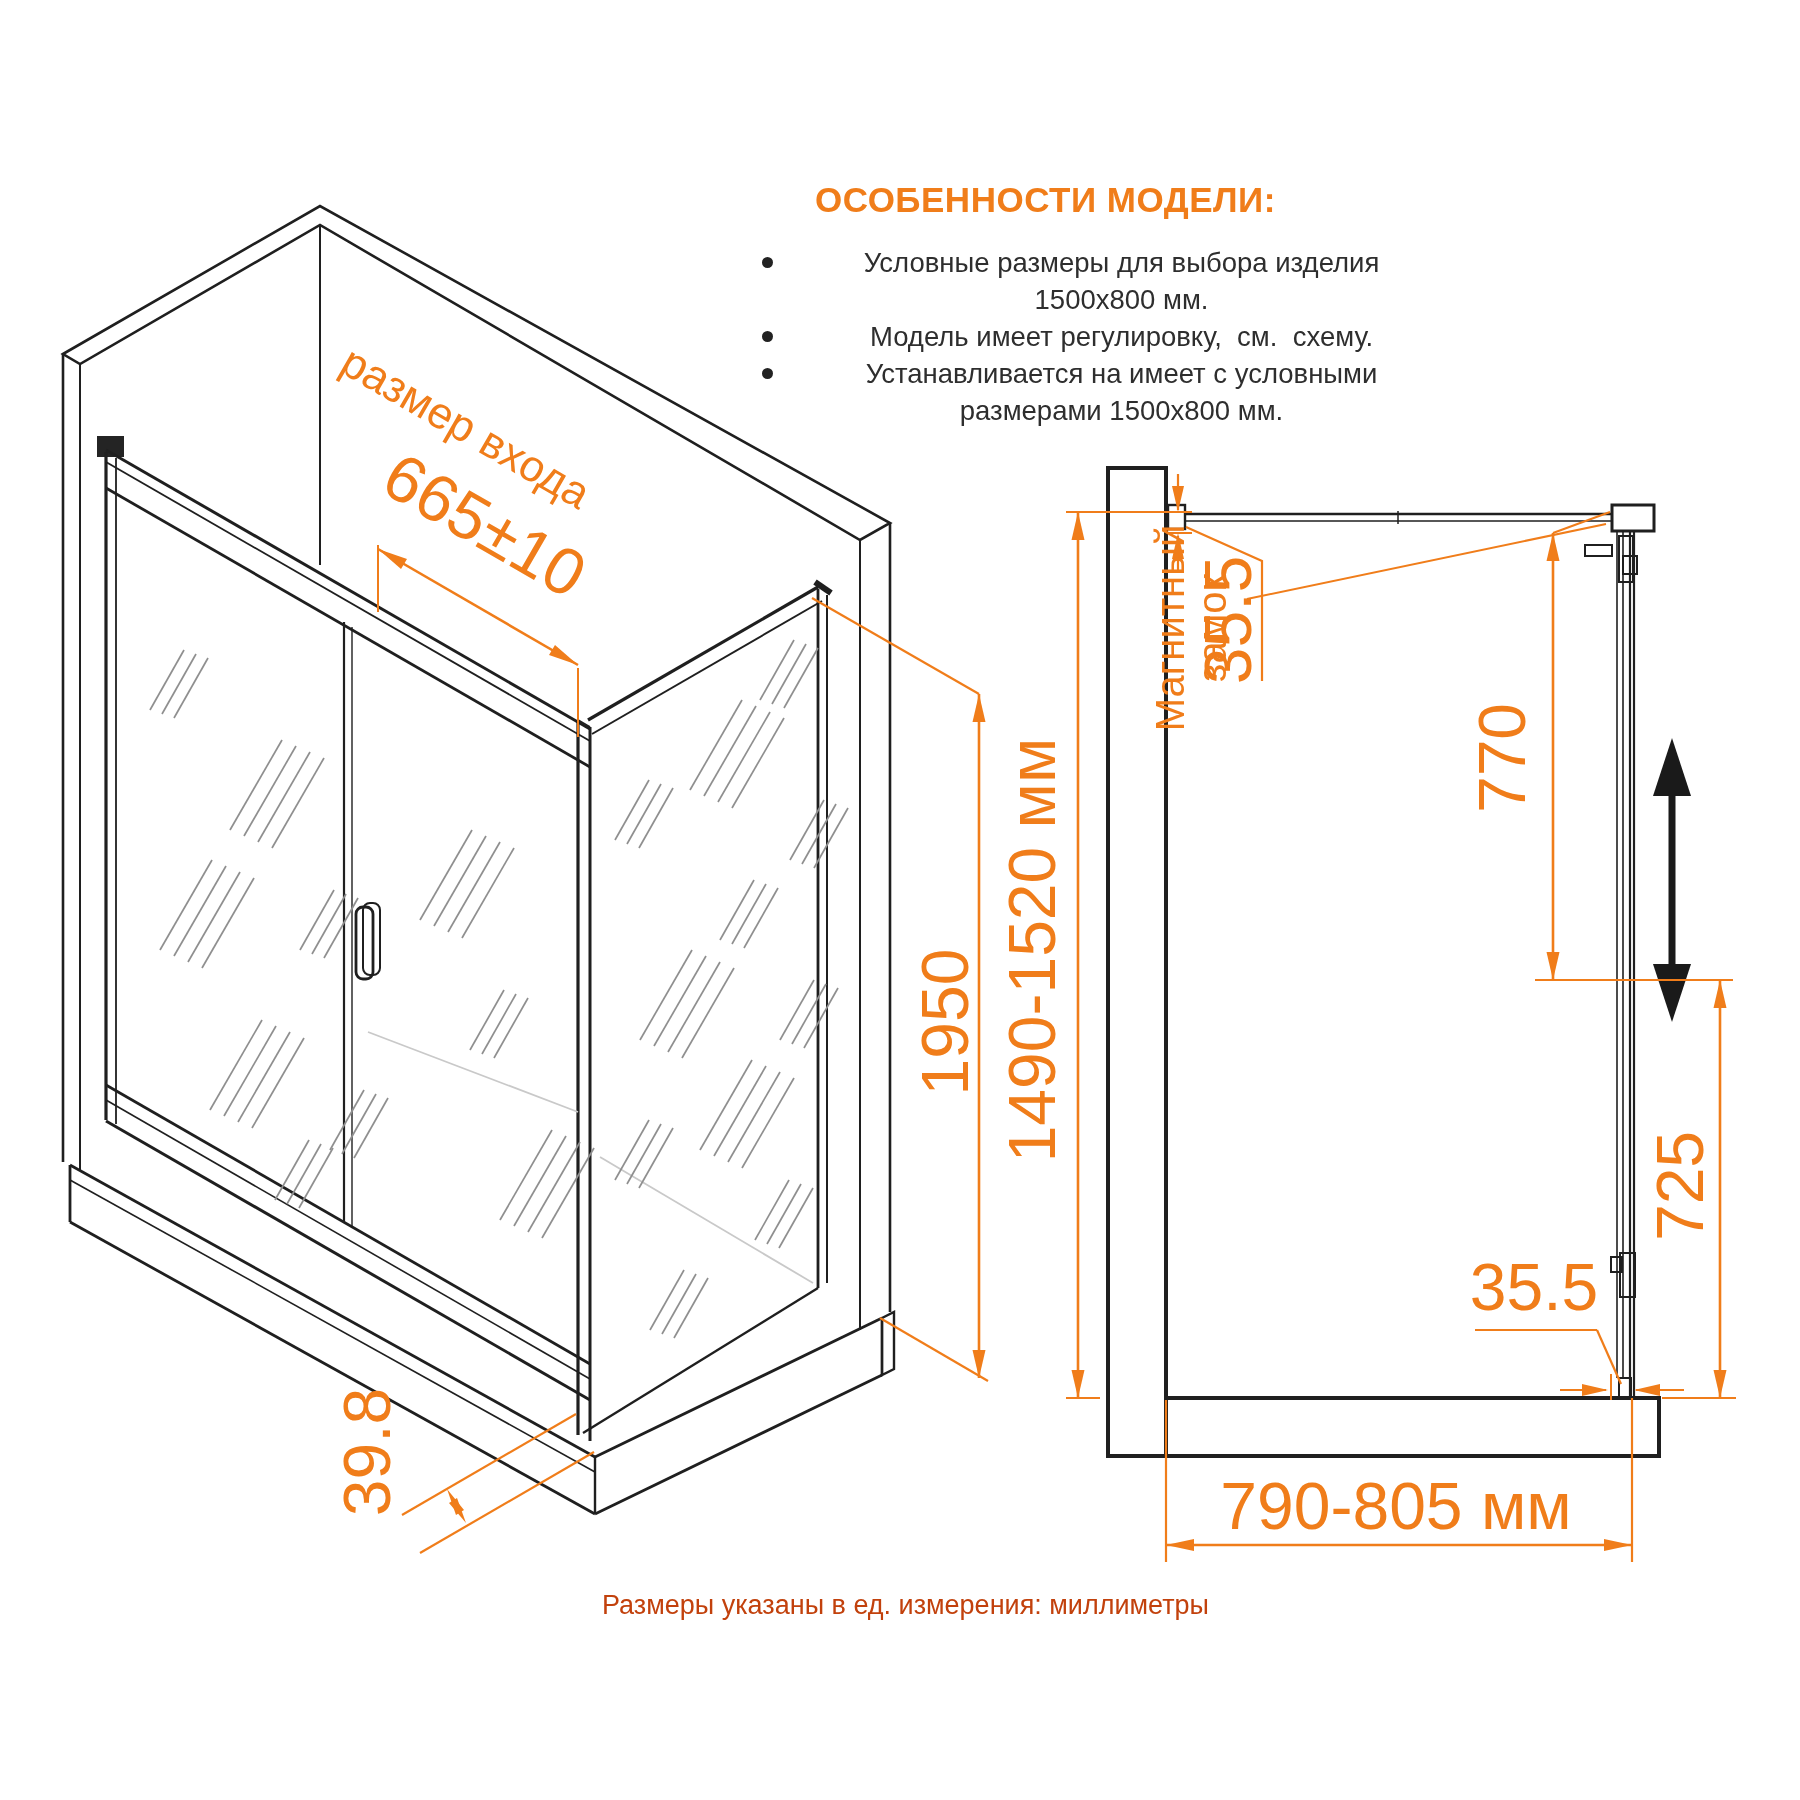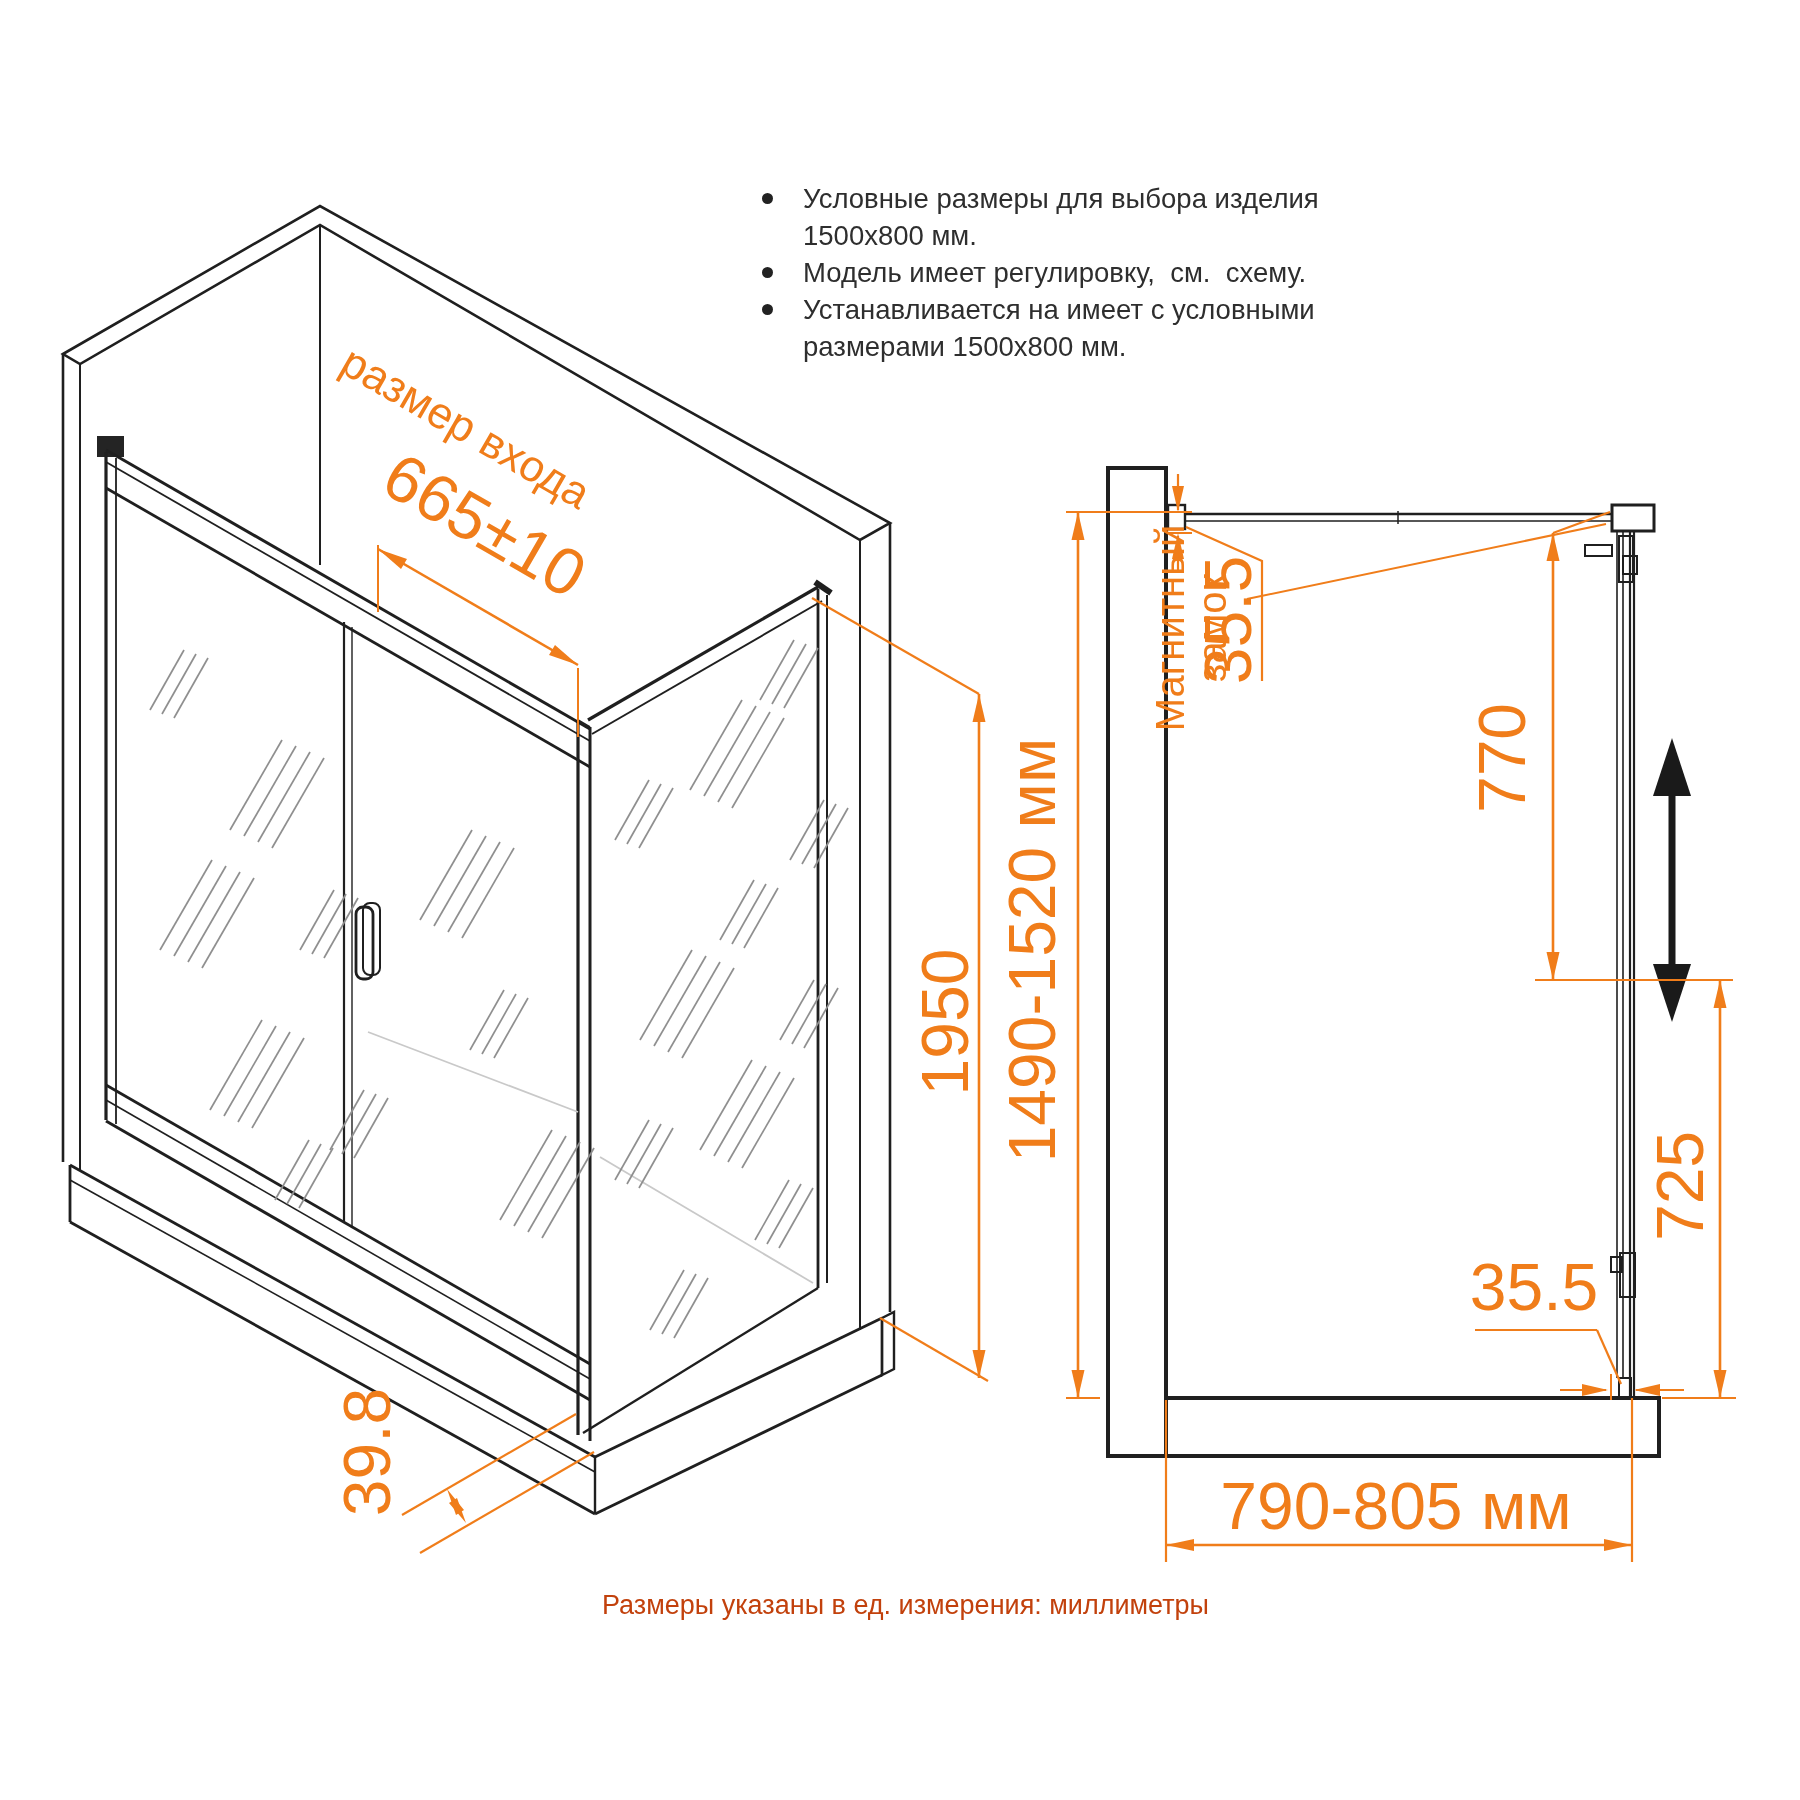--- a/index.html
+++ b/index.html
@@ -2,21 +2,21 @@
 <html><head>
 <meta charset="utf-8">
 <style>
   html,body{margin:0;padding:0;background:#fff;}
   body{width:1800px;height:1800px;font-family:"Liberation Sans",sans-serif;position:relative;overflow:hidden;}
   #stage{position:absolute;inset:0;}
   svg{position:absolute;left:0;top:0;}
   .features{position:absolute;left:760px;top:180px;width:730px;}
   .features h1{margin:0 0 24px 55px;font-size:35px;font-weight:bold;color:#F07D1A;letter-spacing:.5px;}
   .features ul{margin:0;padding:0;list-style:none;width:680px;}
-  .features li{position:relative;padding-left:43px;font-size:27.5px;line-height:37px;color:#2e2e2e;white-space:pre-wrap;}
+  .features li{position:relative;padding-left:43px;font-size:27.5px;line-height:37px;color:#2e2e2e;white-space:pre-wrap;text-align:center;}
   .features li::before{content:"";position:absolute;left:2px;top:13px;width:11px;height:11px;border-radius:50%;background:#222;}
   .footnote{position:absolute;left:602px;top:1590px;font-size:27px;color:#c2410c;}
   text{font-family:"Liberation Sans",sans-serif;fill:#F07D1A;}
   .dim{font-size:66px;}
   .dim-s{font-size:44px;}
   .lock{font-size:40px;}
   .k{stroke:#1f1f1f;fill:none;}
   .o{stroke:#F07D1A;fill:none;}
   .oa{fill:#F07D1A;stroke:none;}
 </style>
@@ -226,20 +226,21 @@
     <line class="o" stroke-width="2.2" x1="1166" y1="1400" x2="1166" y2="1562"></line>
     <line class="o" stroke-width="2.2" x1="1632" y1="1398" x2="1632" y2="1562"></line>
     <line class="o" stroke-width="2.6" x1="1166" y1="1545" x2="1632" y2="1545"></line>
     <path class="oa" d="M1166,1545 L1194,1539 L1194,1551 Z"></path>
     <path class="oa" d="M1632,1545 L1604,1539 L1604,1551 Z"></path>
     <text class="dim" x="1396" y="1506" text-anchor="middle" dy=".35em">790-805 мм</text>
   </g>
 </svg>
 
 <div class="features">
+  <h1>ОСОБЕННОСТИ МОДЕЛИ:</h1>
   <ul>
     <li><span>Условные размеры для выбора изделия 1500x800 мм.</span></li>
     <li><span>Модель имеет регулировку,  см.  схему.</span></li>
     <li><span>Устанавливается на имеет с условными размерами 1500x800 мм.</span></li>
   </ul>
 </div>
 
 <div class="footnote">Размеры указаны в ед. измерения: миллиметры</div>
 </div>
 

